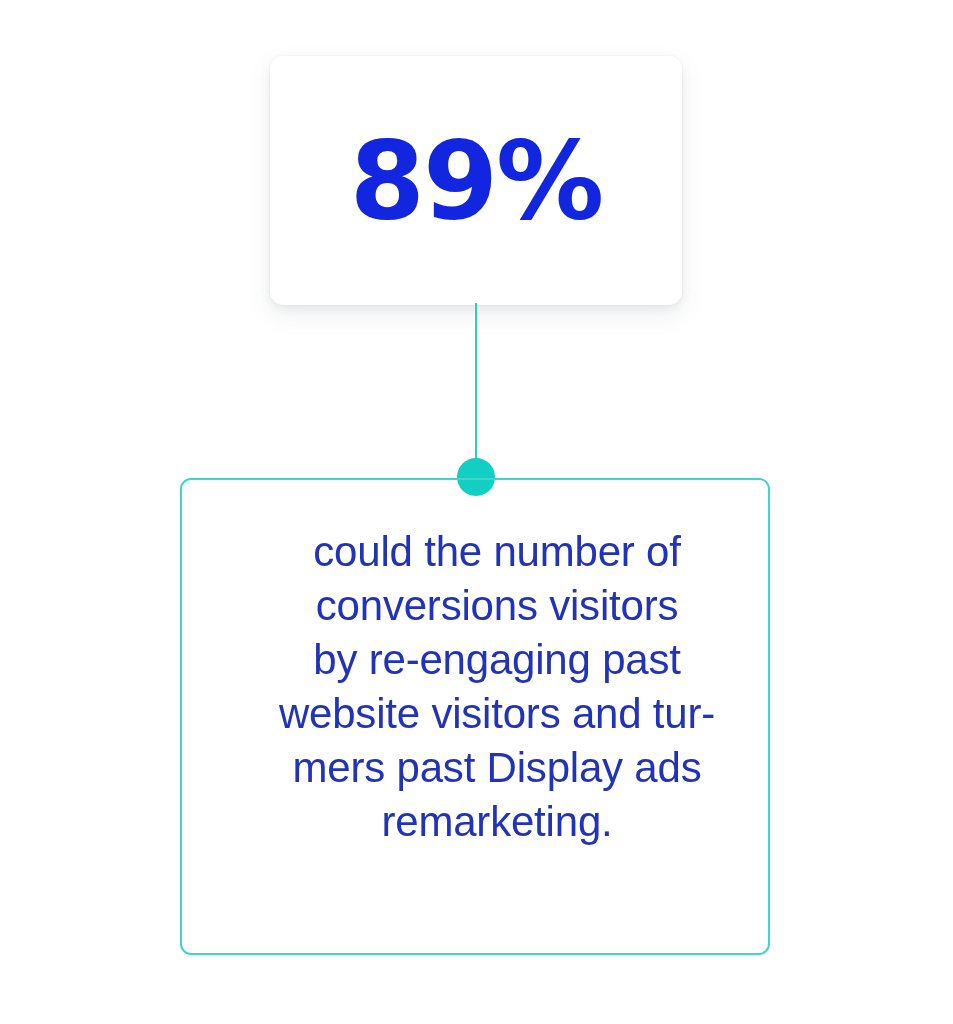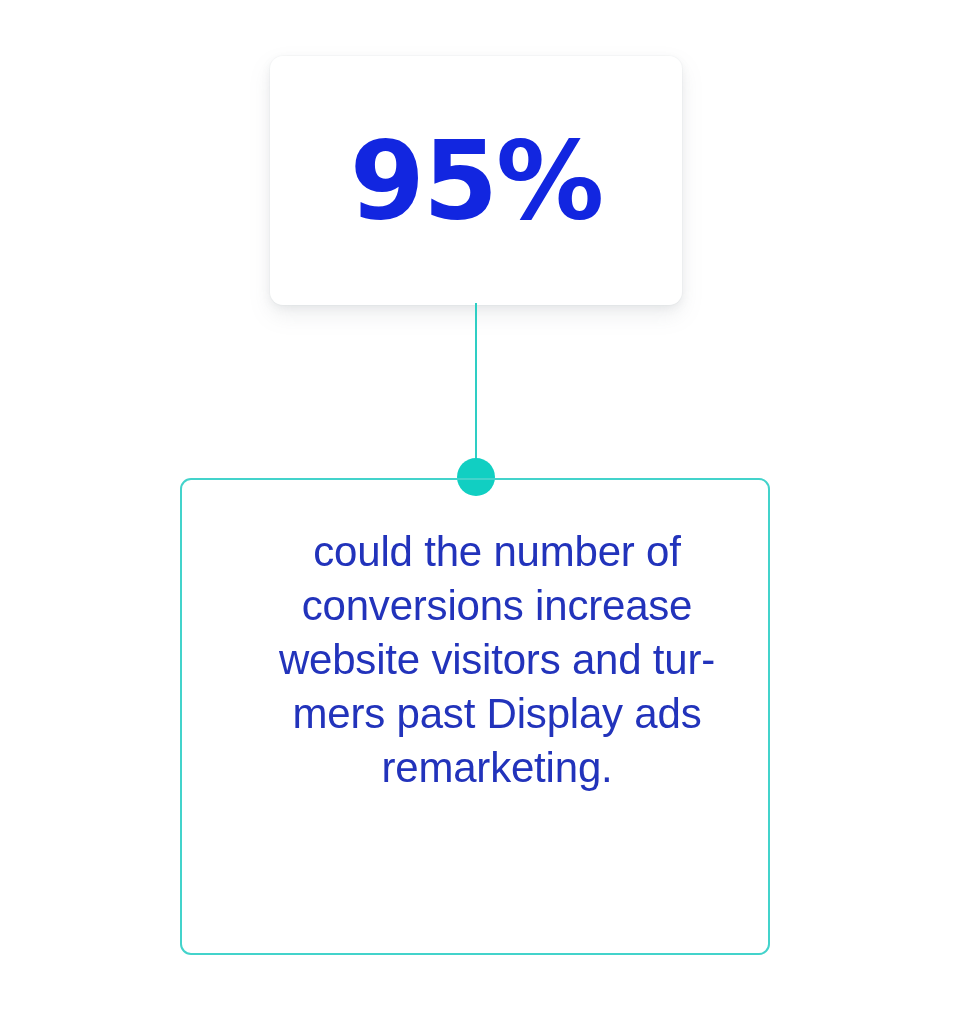--- a/index.html
+++ b/index.html
@@ -105,30 +105,31 @@
     display: block;
     white-space: nowrap;
   }
 </style>
 </head>
 <body>
 
 <div id="infographic">
 
   <div class="stat-card">
-    <div class="stat-value">95%</div>
+    <div class="stat-value">89%</div>
   </div>
 
   <div class="connector-line"></div>
 
   <div class="connector-dot"></div>
 
   <div class="desc-box">
     <div class="desc-text">
       <span class="desc-line">could the number of</span>
-      <span class="desc-line">conversions increase</span>
+      <span class="desc-line">conversions visitors</span>
+      <span class="desc-line">by re-engaging past</span>
       <span class="desc-line">website visitors and tur-</span>
       <span class="desc-line">mers past Display ads</span>
       <span class="desc-line">remarketing.</span>
     </div>
   </div>
 
 </div>
 
 </body></html>

